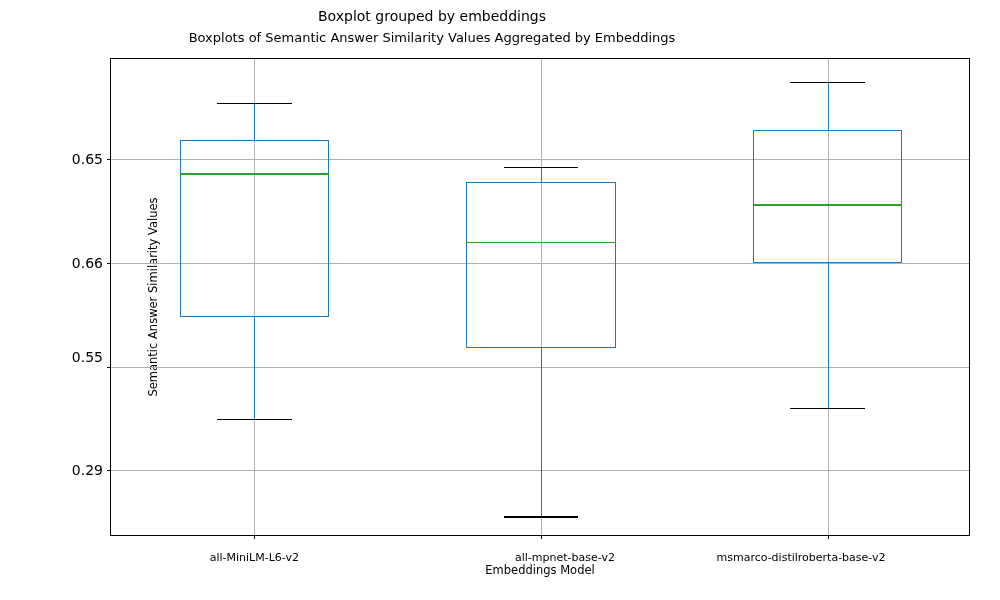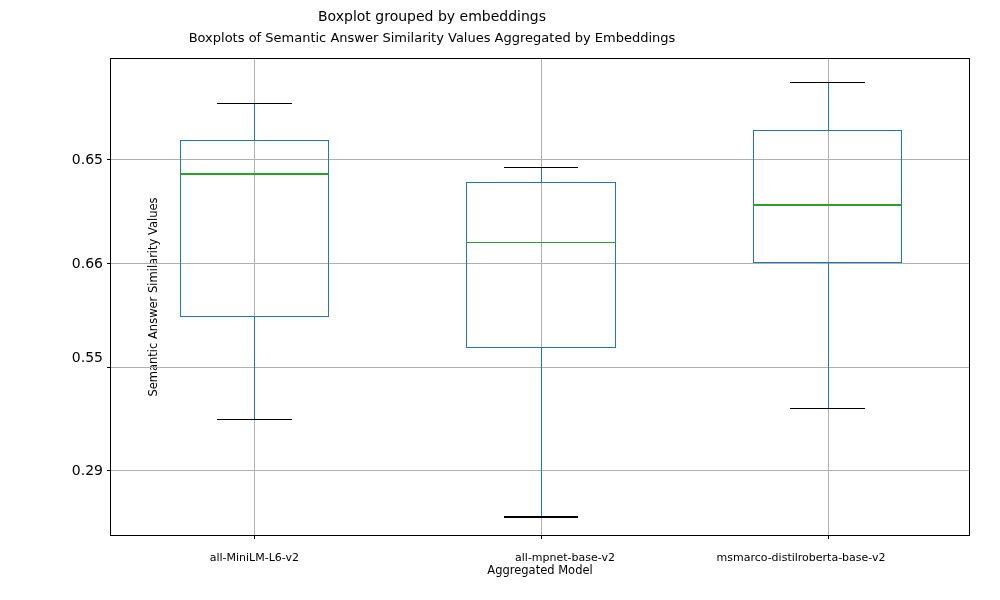--- a/index.html
+++ b/index.html
@@ -111,21 +111,21 @@
   }
 </style>
 </head>
 <body>
 
 <div class="figure">
   <div class="title-sup" style="top:8px">Boxplot grouped by embeddings</div>
   <div class="title-main" style="top:30px">Boxplots of Semantic Answer Similarity Values Aggregated by Embeddings</div>
   <div class="axes-area" id="axes" style="left: 110px; top: 58px; width: 860px; height: 478px;">
     <div class="y-axis-label">Semantic Answer Similarity Values</div>
-    <div class="x-axis-label">Aggregated Model</div>
+    <div class="x-axis-label">Embeddings Model</div>
   <div class="gridline-h" style="top: 411.496px;"></div>
       <div class="tick-mark-y" style="top: 411.496px;"></div>
       <div class="ytick-label" style="top: 411.496px;">0.29</div>
       <div class="gridline-h" style="top: 307.583px;"></div>
       <div class="tick-mark-y" style="top: 307.583px;"></div>
       <div class="ytick-label" style="top: 298px;">0.55</div>
       <div class="gridline-h" style="top: 203.67px;"></div>
       <div class="tick-mark-y" style="top: 203.67px;"></div>
       <div class="ytick-label" style="top: 203.67px;">0.66</div>
       <div class="gridline-h" style="top: 99.7565px;"></div>

